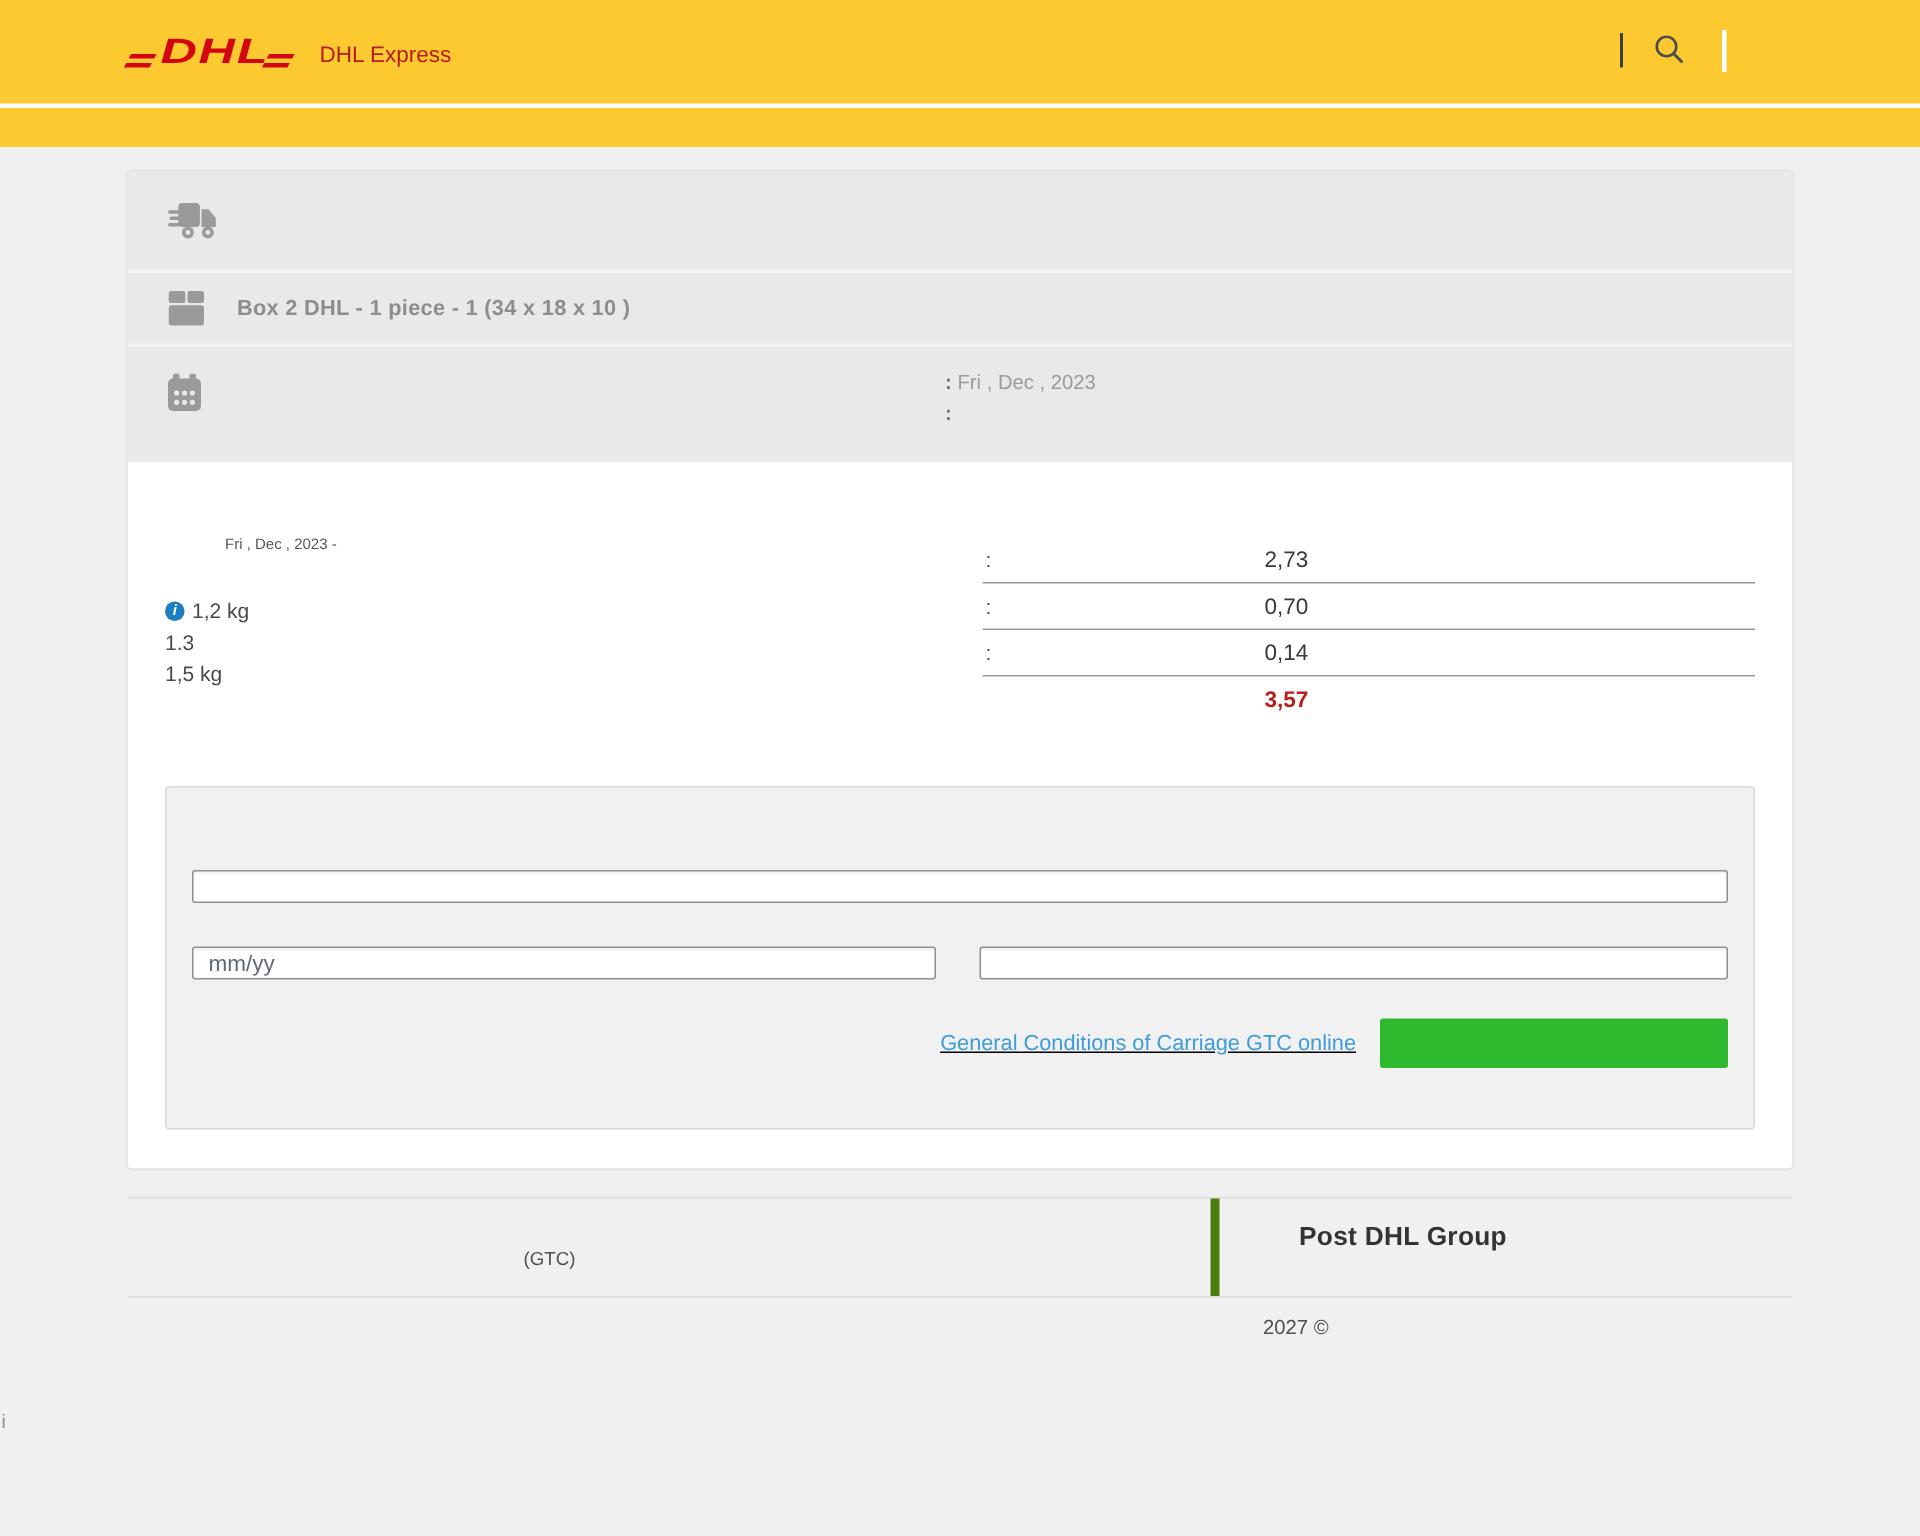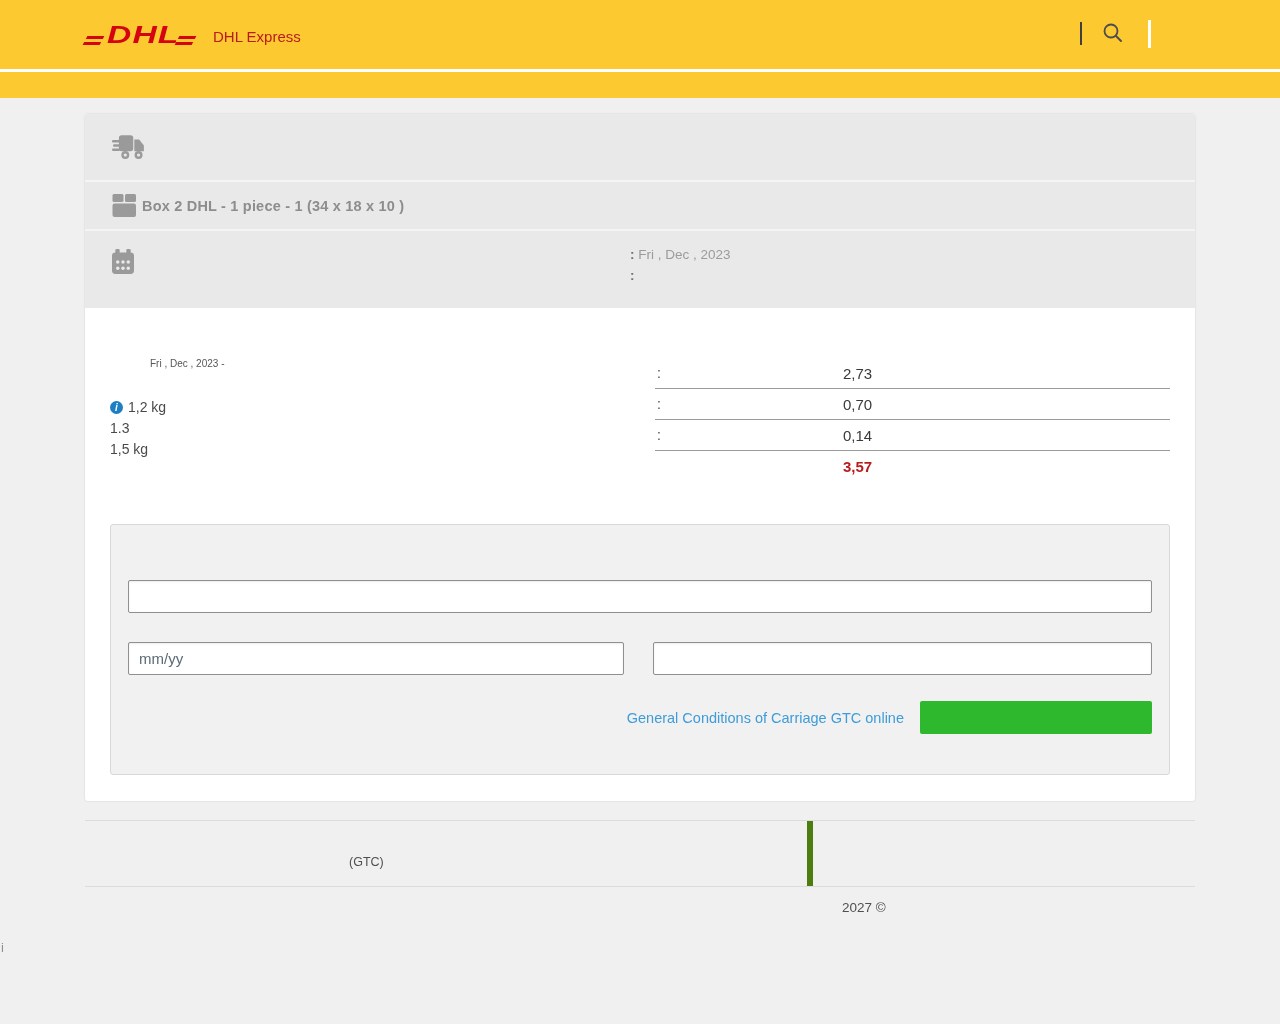--- a/index.html
+++ b/index.html
@@ -50,21 +50,21 @@
   .card {
     margin: 16px 85px 0;
     background: #ffffff;
     border-radius: 3px;
     box-shadow: 0 0 2px rgba(0,0,0,0.15);
   }
   .card-head { background: #e9e9e9; border-radius: 3px 3px 0 0; }
   .head-row { position: relative; }
   .head-row + .head-row { border-top: 2px solid #f4f4f4; }
   .row-truck { height: 66px; display: flex; align-items: center; padding-left: 27px; }
-  .row-package { height: 49px; display: flex; align-items: center; padding-left: 27px; }
+  .row-package { height: 49px; display: flex; align-items: center; padding-left: 27px; gap: 16px; }
   .package-title { margin-left: 5px; font-size: 14.5px; font-weight: 700; color: #8d8d8d; letter-spacing: 0.2px; }
   .row-dates { height: 79px; display: flex; padding-top: 13px; }
   .dates-left { width: 545px; padding-left: 27px; display: flex; }
   .dates-right { flex: 1; }
   .cal-wrap { margin-top: 5px; margin-right: 3px; }
   .date-lines { font-size: 13.5px; line-height: 21px; color: #9b9b9b; }
   .date-lines .colon { font-weight: 700; color: #6f6f6f; }
 
   
   .card-body { padding: 50px 25px 26px; }
@@ -90,31 +90,31 @@
 
   
   .panel {
     margin-top: 42px;
     background: #f1f1f1;
     border: 1px solid #d8d8d8;
     border-radius: 3px;
     padding: 55px 17px 40px;
   }
   .txt-input {
-    height: 33px; width: 100%;
+    height: 22px; width: 100%;
     border: 1px solid #8f8f8f; border-radius: 2px;
     background: #fff; box-shadow: inset 0 1px 2px rgba(0,0,0,0.08);
     font-family: "Liberation Sans", sans-serif;
     font-size: 15px; color: #333; padding: 0 10px;
   }
   .txt-input::placeholder { color: #5d6a77; opacity: 1; }
   .panel-row2 { margin-top: 29px; display: flex; justify-content: space-between; }
   .panel-row2 .txt-input.expiry { width: 496px; }
   .panel-row2 .txt-input.security { width: 499px; }
-  .panel-row3 { margin-top: 26px; display: flex; justify-content: flex-end; align-items: center; }
+  .panel-row3 { margin-top: 26px; display: flex; justify-content: flex-end; align-items: center; text-decoration: underline; }
   .gtc-link { color: #3E9CD8; font-size: 14.5px; text-decoration: none; cursor: pointer; }
   .submit-btn {
     margin-left: 16px; width: 232px; height: 33px;
     background: #2EB82E; border: none; border-radius: 2px; cursor: pointer;
     color: #fff; font-size: 14px;
   }
 
   
   .footer {
     margin: 19px 85px 0;
@@ -270,18 +270,21 @@
       </div>
     </div>
   </div>
 
 </main>
 
 <footer class="footer">
   <div class="footer-left">
     <span class="gtc-note">(GTC)</span>
   </div>
+  <div class="footer-right">
+    <span class="group-brand">Post DHL Group</span>
+  </div>
 </footer>
 <div class="copyright-row">
   <span class="copyright">2027 ©</span>
 </div>
 
 <span class="stray-i">i</span>
 
 </body></html>

